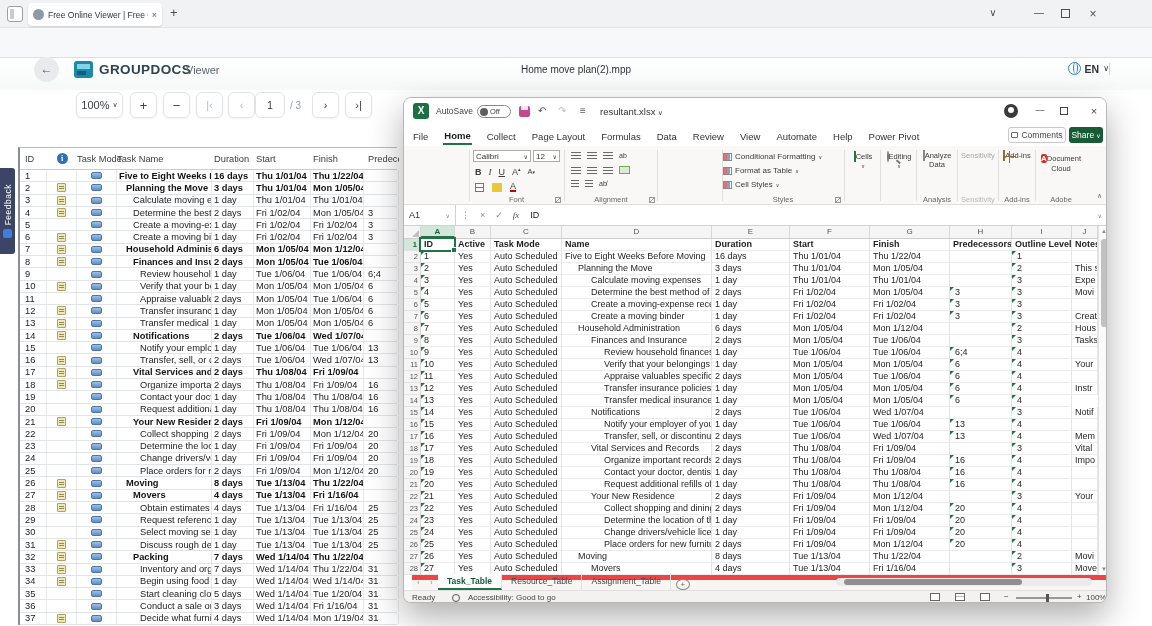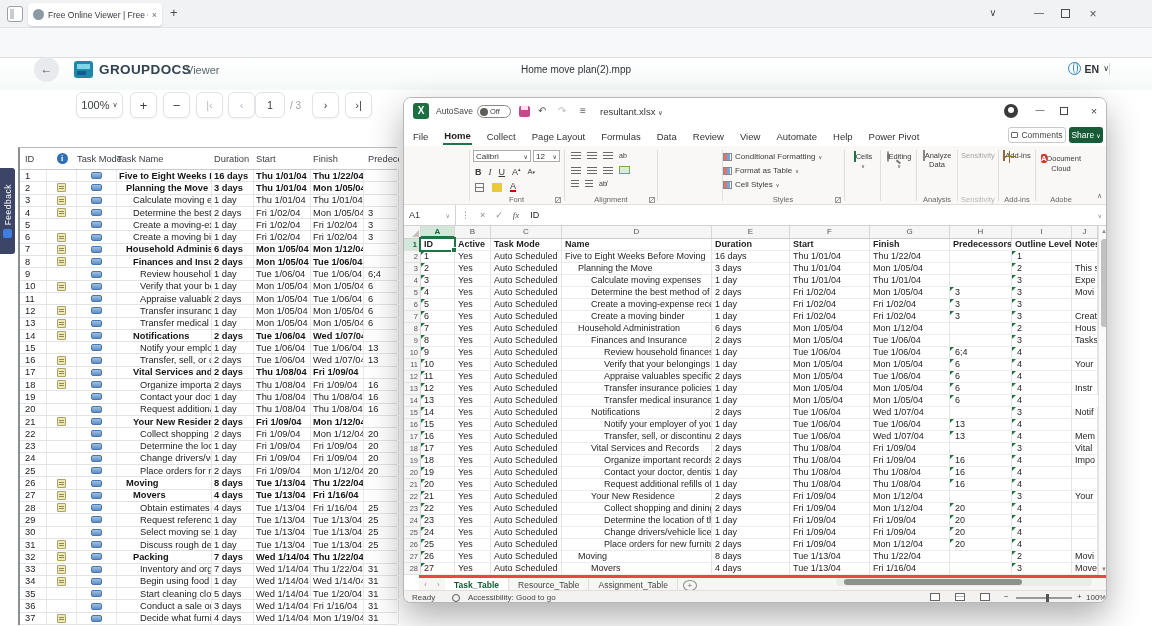--- a/index.html
+++ b/index.html
@@ -149,21 +149,21 @@
 .xhr .xc{font-weight:bold;font-size:9px}
 .tri{position:relative}
 .tri::before{content:"";position:absolute;left:0;top:0;border-top:4px solid #217346;border-right:4px solid transparent}
 #a1sel{position:absolute;left:15px;top:11px;width:37px;height:15px;border:2px solid #217346;pointer-events:none}
 #a1sel::after{content:"";position:absolute;right:-3px;bottom:-3px;width:4px;height:4px;background:#217346;border:1px solid #fff}
 
 #xl-vscroll{left:694px;top:128px;width:10px;height:349px;background:#fafafa;border-left:1px solid #e4e2e0}
 #xl-vscroll .ar{position:absolute;left:0;width:10px;height:11px;font-size:6px;color:#888;text-align:center;line-height:11px}
 #vthumb{position:absolute;left:1.5px;top:13px;width:7px;height:88px;background:#c1c1c1;border-radius:3px}
 
-#xl-sheetrow{left:15px;top:477px;width:704px;height:15px;background:#f7f6f5;border-top:3px solid #ef4444;display:flex;align-items:flex-start}
+#xl-sheetrow{left:8px;top:477px;width:704px;height:15px;background:#f7f6f5;border-top:5px solid #ef4444;display:flex;align-items:flex-end}
 .shnav{width:13px;font-size:7px;color:#8a8886;text-align:center;line-height:14px}
 .sht{font-size:8.5px;color:#444;padding:0 9px;line-height:14px;border-right:1px solid #e1dfdd}
 .sht.act{background:#fff;color:#0e5c35;font-weight:bold;border-bottom:2px solid #217346}
 #addsheet{width:14px;height:11px;margin:1.5px 0 0 5px;border-radius:50%;border:1px solid #8a8886;color:#666;font-size:8px;text-align:center;line-height:10px}
 #hscroll{position:absolute;left:432px;top:480px;width:256px;height:8px;background:#ebebea;border-radius:4px}
 #hthumb{position:absolute;left:8px;top:1px;width:178px;height:6px;background:#8f8f8f;border-radius:3px}
 
 #xl-status{left:0;top:492px;width:704px;height:13px;background:#f3f2f1;border-top:1px solid #e1dfdd;font-size:8px;color:#444}
 #xl-status .s{position:absolute;top:2px}
 .accic{width:8px;height:8px;border:1px solid #555;border-radius:50%;position:relative}

